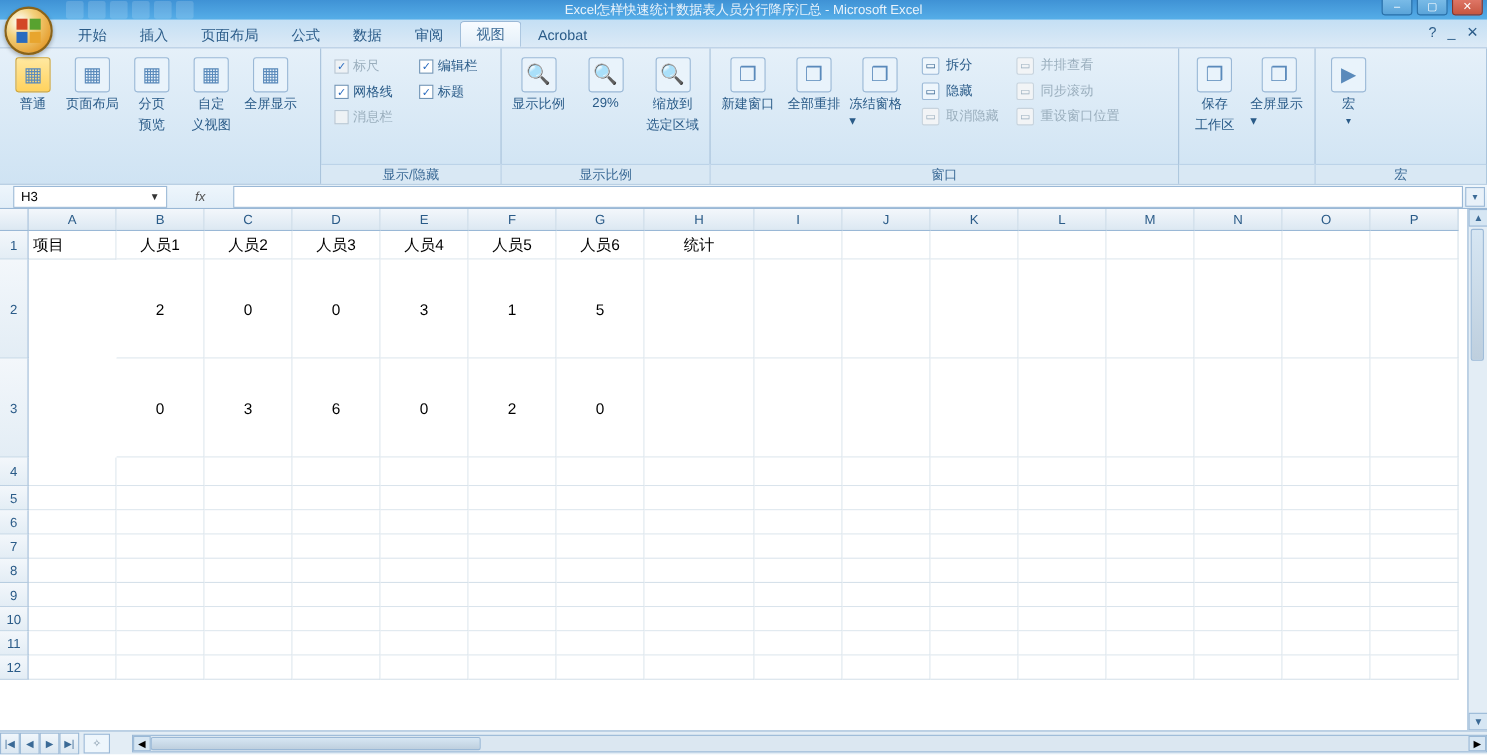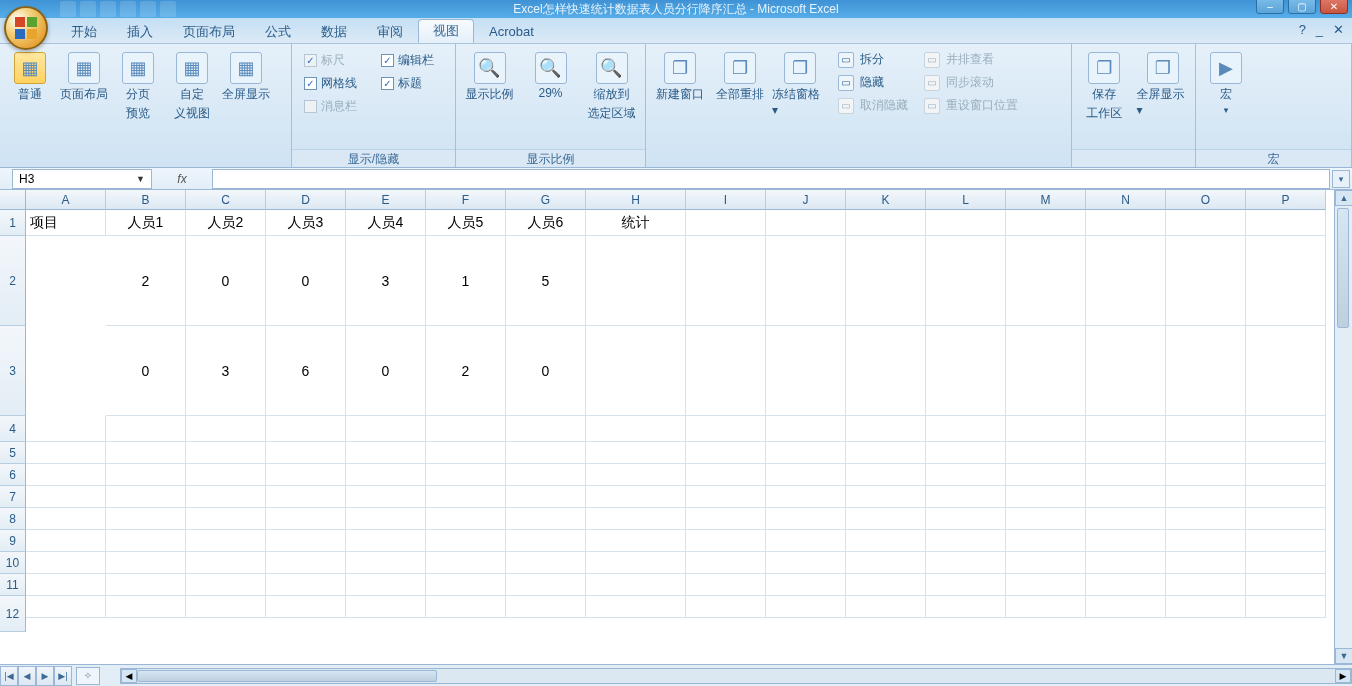--- a/index.html
+++ b/index.html
@@ -241,20 +241,21 @@
           <div class="small-item disabled">
             <span class="sm-icon dis">▭</span>
             <span>同步滚动</span>
           </div>
           <div class="small-item disabled">
             <span class="sm-icon dis">▭</span>
             <span>重设窗口位置</span>
           </div>
         </div>
       </div>
+    <div class="group-label">窗口</div>
   </div>
 
   <div class="group" style="width:124px;">
     <div class="group-body" id="g-tail">
         <div class="big-btn wide">
           <div class="big-icon">❐</div>
           <span>保存</span>
           <span>工作区</span>
         </div>
         <div class="big-btn wide">
@@ -315,21 +316,21 @@
         <div class="rh" style="height: 90px;">2</div>
         <div class="rh" style="height: 90px;">3</div>
         <div class="rh" style="height: 26px;">4</div>
         <div class="rh" style="height: 22px;">5</div>
         <div class="rh" style="height: 22px;">6</div>
         <div class="rh" style="height: 22px;">7</div>
         <div class="rh" style="height: 22px;">8</div>
         <div class="rh" style="height: 22px;">9</div>
         <div class="rh" style="height: 22px;">10</div>
         <div class="rh" style="height: 22px;">11</div>
-        <div class="rh" style="height: 36px;">12</div>
+        <div class="rh" style="height: 22px;">12</div>
       </div>
     <div class="cells" id="cells">
         <div class="cell" style="left: 0px; top: 0px; width: 80px; height: 26px;">项目</div>
         <div class="cell center" style="left: 80px; top: 0px; width: 80px; height: 26px;">人员1</div>
         <div class="cell center" style="left: 160px; top: 0px; width: 80px; height: 26px;">人员2</div>
         <div class="cell center" style="left: 240px; top: 0px; width: 80px; height: 26px;">人员3</div>
         <div class="cell center" style="left: 320px; top: 0px; width: 80px; height: 26px;">人员4</div>
         <div class="cell center" style="left: 400px; top: 0px; width: 80px; height: 26px;">人员5</div>
         <div class="cell center" style="left: 480px; top: 0px; width: 80px; height: 26px;">人员6</div>
         <div class="cell center" style="left: 560px; top: 0px; width: 100px; height: 26px;">统计</div>

